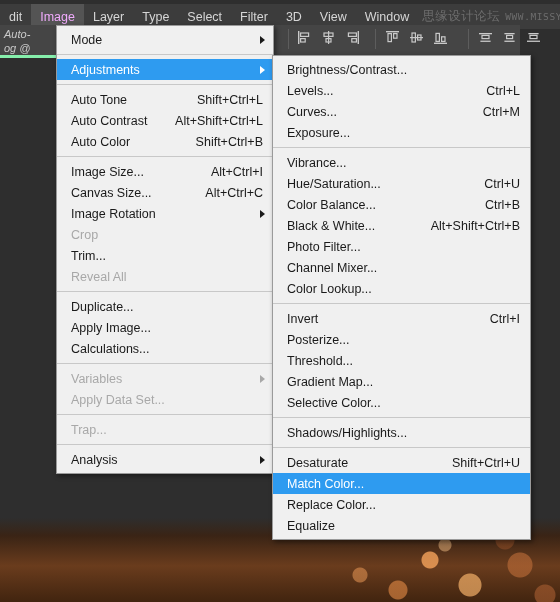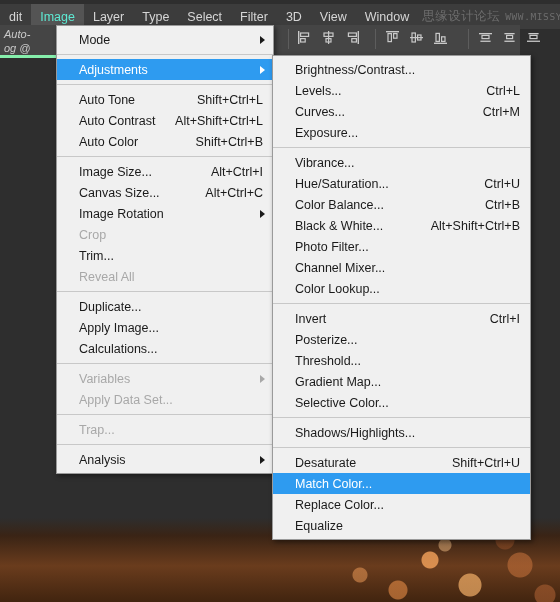--- a/index.html
+++ b/index.html
@@ -46,21 +46,21 @@
   .menubar .mb-item {
     display: flex;
     align-items: center;
     padding: 0 9px;
     font-size: 12.5px;
     color: #d6d6d6;
     white-space: nowrap;
   }
   .menubar .mb-item.active {
     background: #545454;
-    color: #5eead4;
+    color: #f0abfc;
   }
   .watermark-cn, .watermark-en {
     display: flex;
     align-items: center;
     color: #6d6d6d;
     white-space: nowrap;
   }
   .watermark-cn { font-size: 12.5px; padding-left: 4px; letter-spacing: .5px; }
   .watermark-en { font-size: 9.5px; padding-left: 5px; letter-spacing: .6px;
                   font-family: "DejaVu Sans Mono", monospace; }
@@ -121,21 +121,21 @@
     left: 272px;
     top: 55px;
     width: 259px;
   }
 
   .mi {
     position: relative;
     display: flex;
     align-items: center;
     height: 21px;
-    padding: 0 10px 0 22px;
+    padding: 0 10px 0 14px;
     font-size: 12.5px;
     color: #1a1a1a;
     white-space: nowrap;
     box-sizing: border-box;
   }
   .mi .label { flex: 0 0 auto; }
   .mi .accel {
     margin-left: auto;
     padding-left: 18px;
     color: #1a1a1a;

